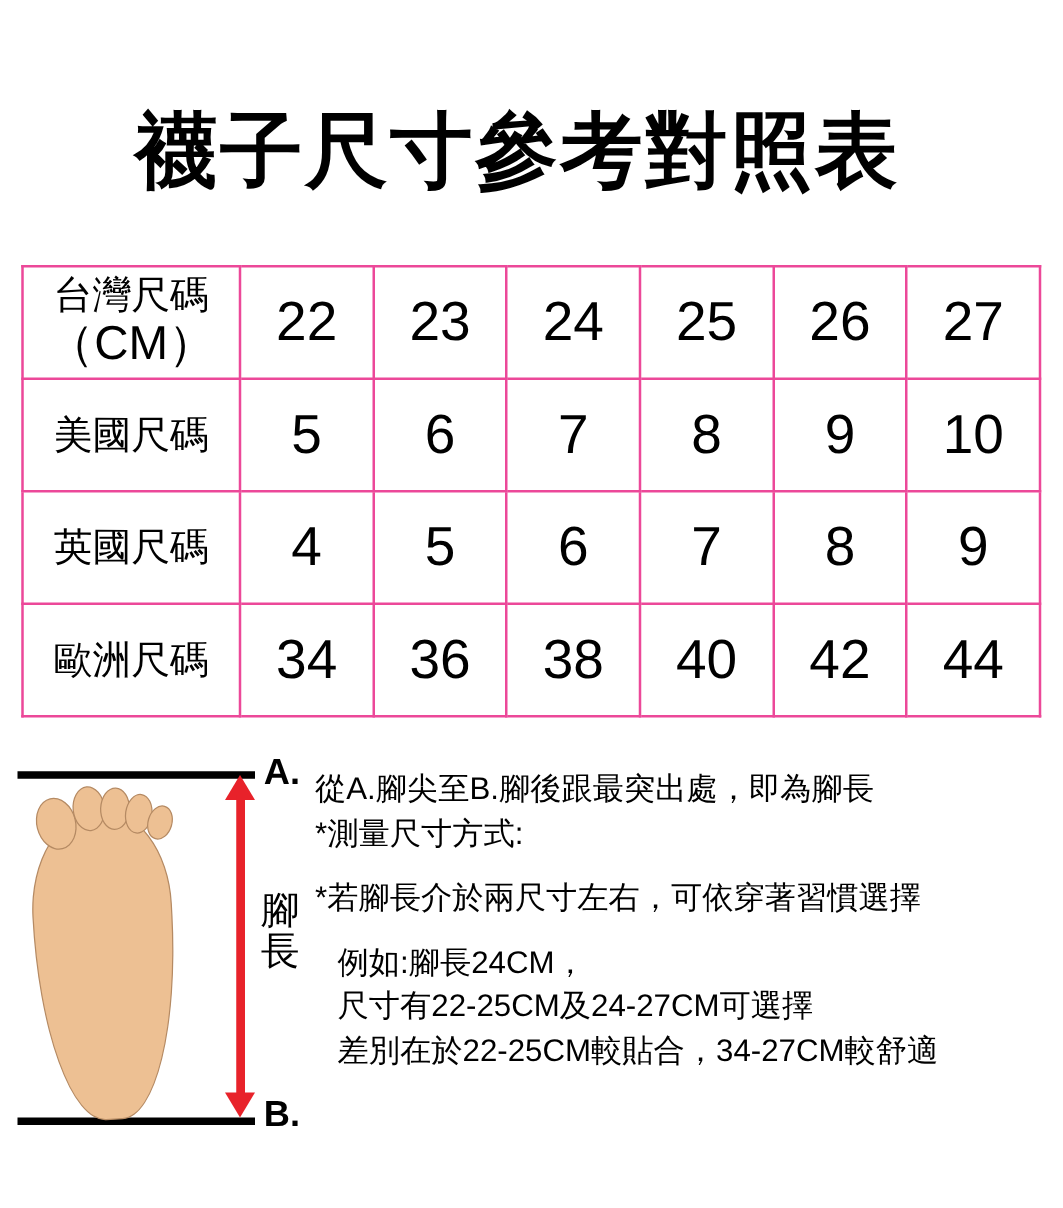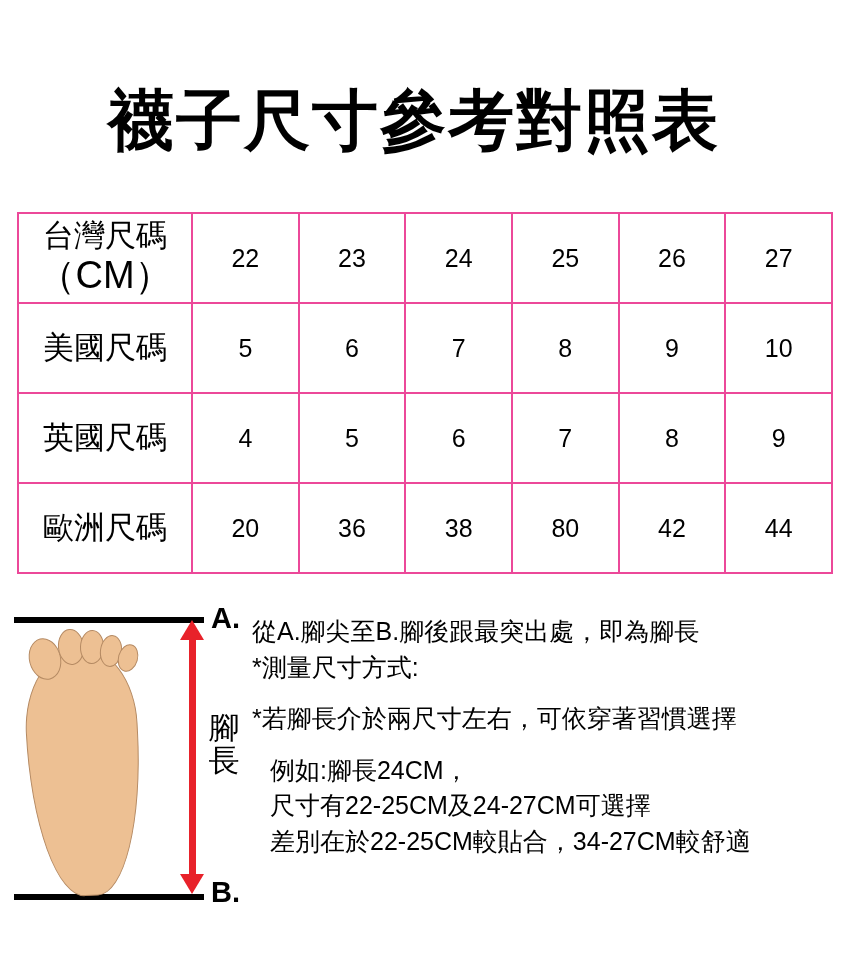--- a/index.html
+++ b/index.html
@@ -46,21 +46,21 @@
     font-size: 31px;
     height: 88px;
     padding: 0;
   }
   #size-table td.rowhead {
     width: 172px;
     font-size: 31px;
     line-height: 1.12;
   }
   #size-table td.val {
-    font-size: 25px;
+    font-size: 44px;
   }
   .cm-sub {
     display: block;
     font-size: 38px;
   }
 
   
   #foot-area {
     position: absolute;
     top: 600px;
@@ -208,24 +208,24 @@
       <td class="rowhead">英國尺碼</td>
       <td class="val">4</td>
       <td class="val">5</td>
       <td class="val">6</td>
       <td class="val">7</td>
       <td class="val">8</td>
       <td class="val">9</td>
     </tr>
     <tr>
       <td class="rowhead">歐洲尺碼</td>
-      <td class="val">20</td>
+      <td class="val">34</td>
       <td class="val">36</td>
       <td class="val">38</td>
-      <td class="val">80</td>
+      <td class="val">40</td>
       <td class="val">42</td>
       <td class="val">44</td>
     </tr>
   </tbody>
 </table>
 
 <div id="foot-area">
   <div class="rule-line" id="rule-top"></div>
   <div class="rule-line" id="rule-bottom"></div>
 

